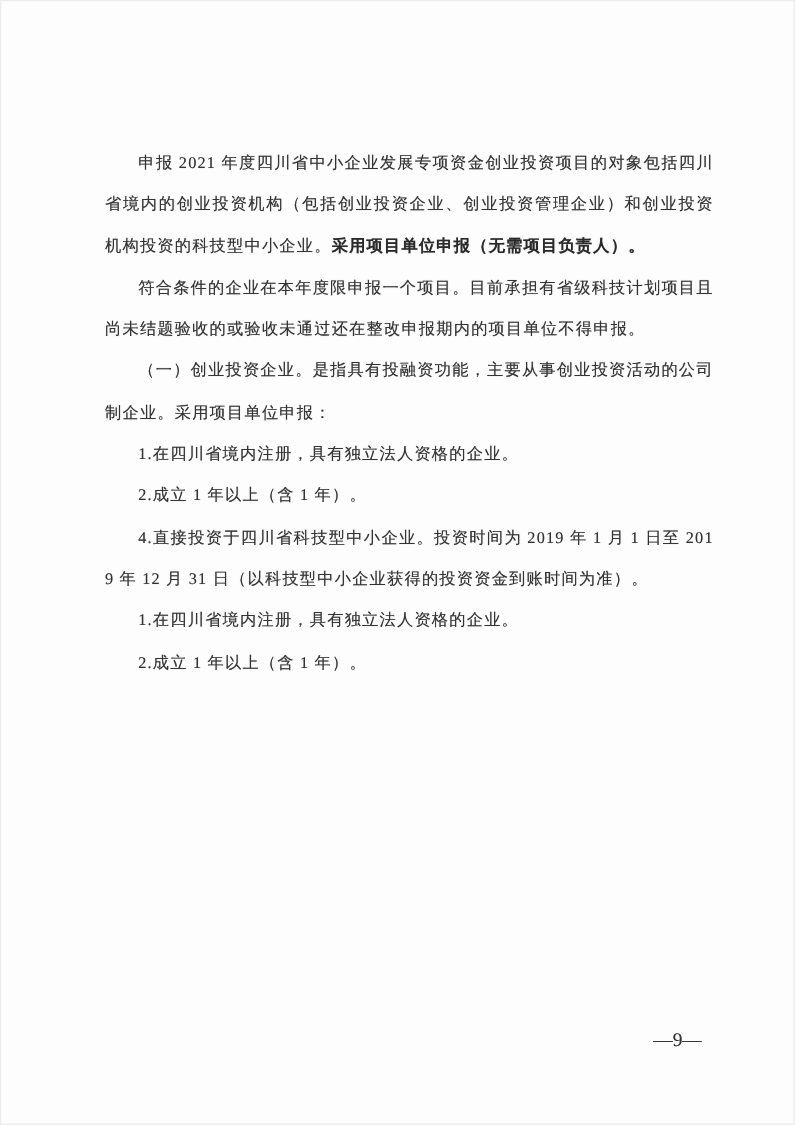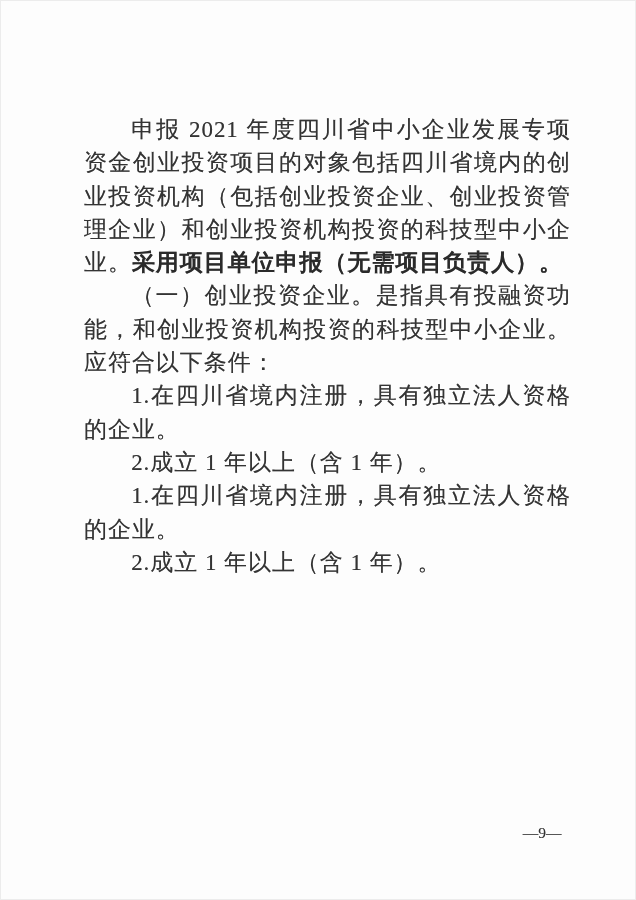--- a/index.html
+++ b/index.html
@@ -15,21 +15,21 @@
     box-shadow: inset 0 0 0 1px #ececec;
     overflow: hidden;
     font-family: "Liberation Serif", "DejaVu Serif", serif;
     color: #343434;
   }
   .doc {
     position: absolute;
     left: 84px;
     top: 113px;
     width: 487px;
-    font-size: 23px;
+    font-size: 13px;
     line-height: 33.3px;
     letter-spacing: 0.95px;
     text-align: justify;
     text-justify: inter-ideograph;
     
     text-shadow: 0 0 0.6px rgba(60,60,60,0.55);
   }
   .doc p.para {
     margin: 0;
     padding: 0;
@@ -49,20 +49,22 @@
     color: #333333;
     text-shadow: 0 0 0.5px rgba(60,60,60,0.5);
   }
 </style>
 </head>
 <body>
 
 <div class="page">
   <main class="doc">
       <p class="para"><span class="run">申报 2021 年度四川省中小企业发展专项资金创业投资项目的对象包括四川省境内的创业投资机构（包括创业投资企业、创业投资管理企业）和创业投资机构投资的科技型中小企业。</span><span class="run bold">采用项目单位申报（无需项目负责人）。</span></p>
-      <p class="para"><span class="run">（一）创业投资企业。是指具有投融资功能，和创业投资机构投资的科技型中小企业。应符合以下条件：</span></p>
+      <p class="para"><span class="run">符合条件的企业在本年度限申报一个项目。目前承担有省级科技计划项目且尚未结题验收的或验收未通过还在整改申报期内的项目单位不得申报。</span></p>
+      <p class="para"><span class="run">（一）创业投资企业。是指具有投融资功能，主要从事创业投资活动的公司制企业。采用项目单位申报：</span></p>
       <p class="para"><span class="run">1.在四川省境内注册，具有独立法人资格的企业。</span></p>
       <p class="para"><span class="run">2.成立 1 年以上（含 1 年）。</span></p>
+      <p class="para"><span class="run">4.直接投资于四川省科技型中小企业。投资时间为 2019 年 1 月 1 日至 2019 年 12 月 31 日（以科技型中小企业获得的投资资金到账时间为准）。</span></p>
       <p class="para"><span class="run">1.在四川省境内注册，具有独立法人资格的企业。</span></p>
       <p class="para"><span class="run">2.成立 1 年以上（含 1 年）。</span></p>
     </main>
   <div class="pagenum">—9—</div>
 </div>
 
 </body></html>

